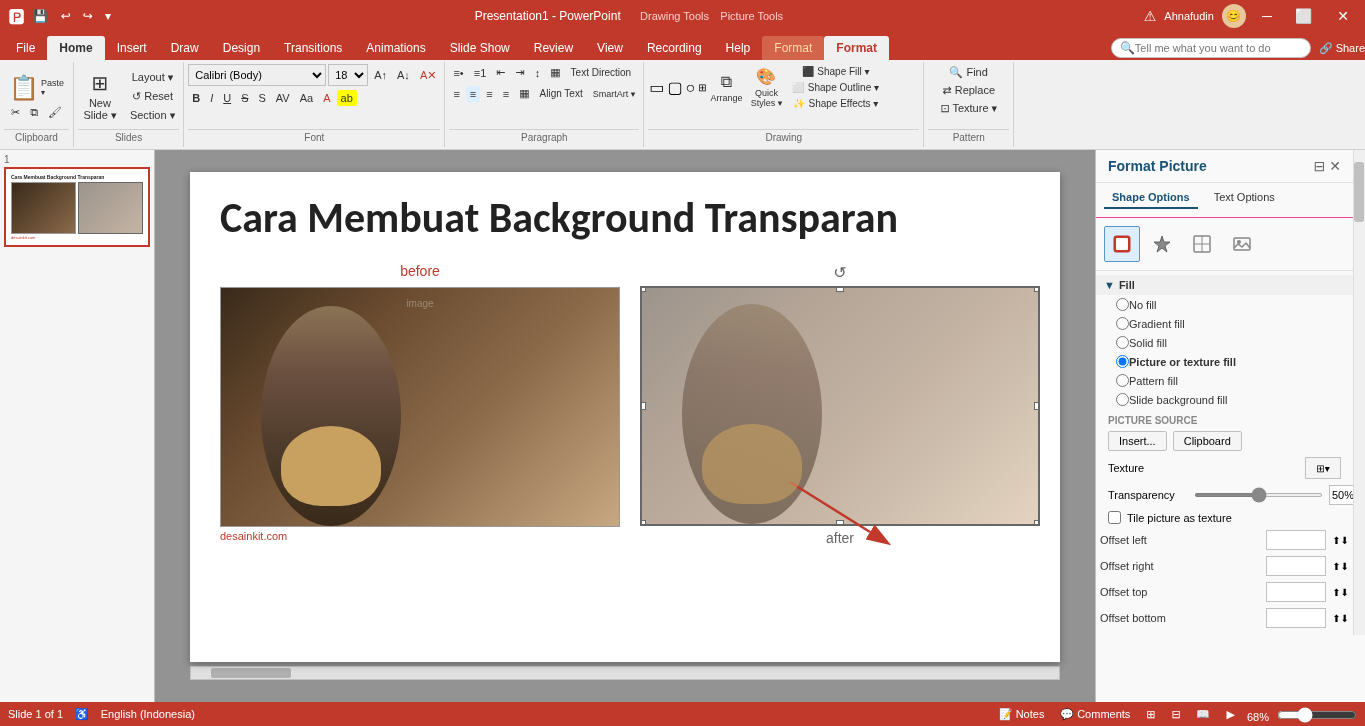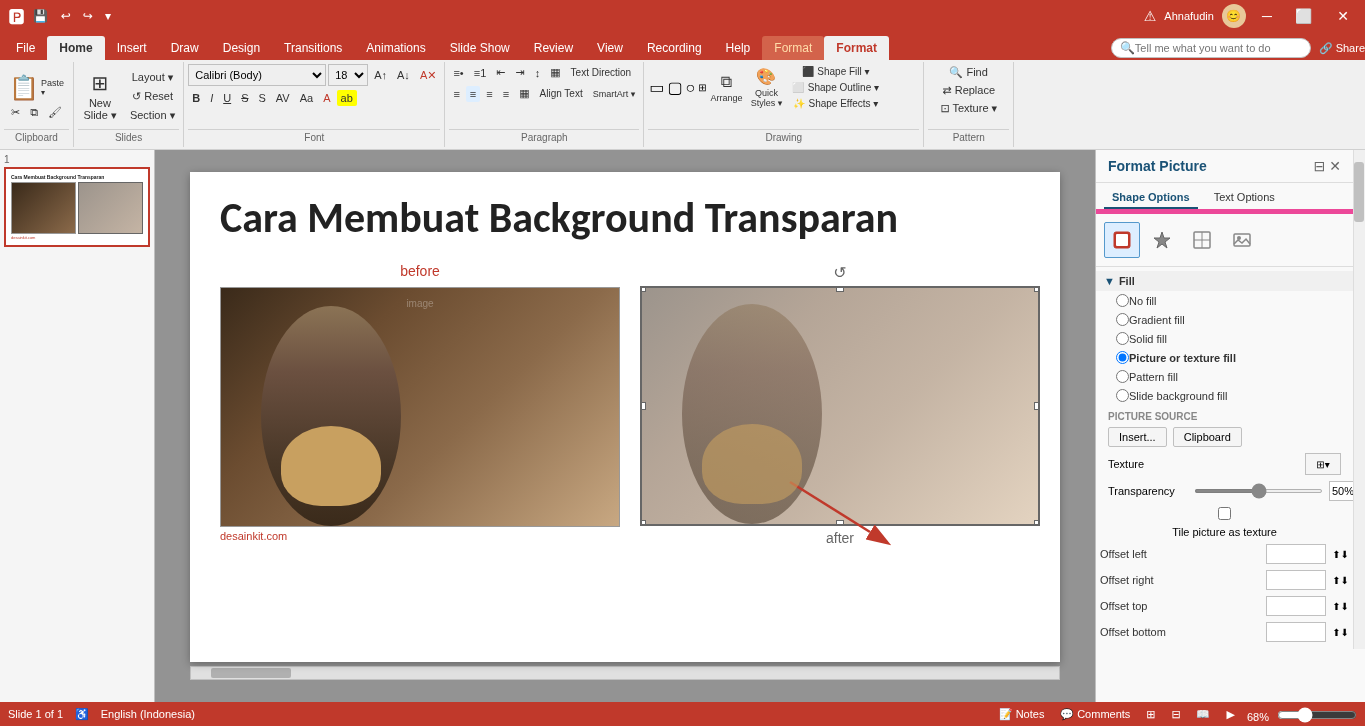--- a/index.html
+++ b/index.html
@@ -275,22 +275,22 @@
     }
     .format-panel-close {
       cursor: pointer;
       font-size: 14px;
       color: #666;
       background: none;
       border: none;
     }
     .format-tabs {
       display: flex;
-      border-bottom: 5px solid #ec4899;
-      padding: 4px 8px 0;
+      border-bottom: 1px solid #ec4899;
+      padding: 4px 8px 8px;
       gap: 8px;
     }
     .format-tab {
       padding: 4px 8px;
       cursor: pointer;
       font-size: 11px;
       color: #333;
       border-bottom: 2px solid transparent;
     }
     .format-tab.active {
@@ -386,21 +386,20 @@
       border: 1px solid #c0c0c0;
       padding: 0 2px;
       font-size: 11px;
     }
     .format-checkbox-row {
       display: flex;
       align-items: center;
       padding: 3px 12px;
       gap: 6px;
       font-size: 11px;
-      flex-direction: column;
     }
     .offset-row {
       display: flex;
       align-items: center;
       padding: 3px 4px;
       gap: 6px;
     }
     .offset-label { flex: 1; font-size: 11px; color: #333; }
     .offset-input {
       width: 60px;
@@ -413,20 +412,25 @@
 </head>
 <body>
 
 <div class="title-bar">
   <div class="title-bar-left">
     <span style="font-size:18px;">🅿</span>
     <span class="qat-icon">💾</span>
     <span class="qat-icon">↩</span>
     <span class="qat-icon">↪</span>
     <span class="qat-icon">▾</span>
+  </div>
+  <div class="title-bar-center">
+    <span>Presentation1 - PowerPoint</span>
+    <span style="margin-left:16px; font-size:11px; color:#ffcccc;">Drawing Tools</span>
+    <span style="margin-left:8px; font-size:11px; color:#ffcccc;">Picture Tools</span>
   </div>
   <div class="title-bar-right">
     <span style="font-size:14px;">⚠</span>
     <span style="font-size:11px;">Ahnafudin</span>
     <span style="width:24px;height:24px;border-radius:50%;background:#e8c89a;display:inline-flex;align-items:center;justify-content:center;font-size:12px;cursor:pointer;">😊</span>
     <button class="title-btn">─</button>
     <button class="title-btn">⬜</button>
     <button class="title-btn close">✕</button>
   </div>
 </div>

